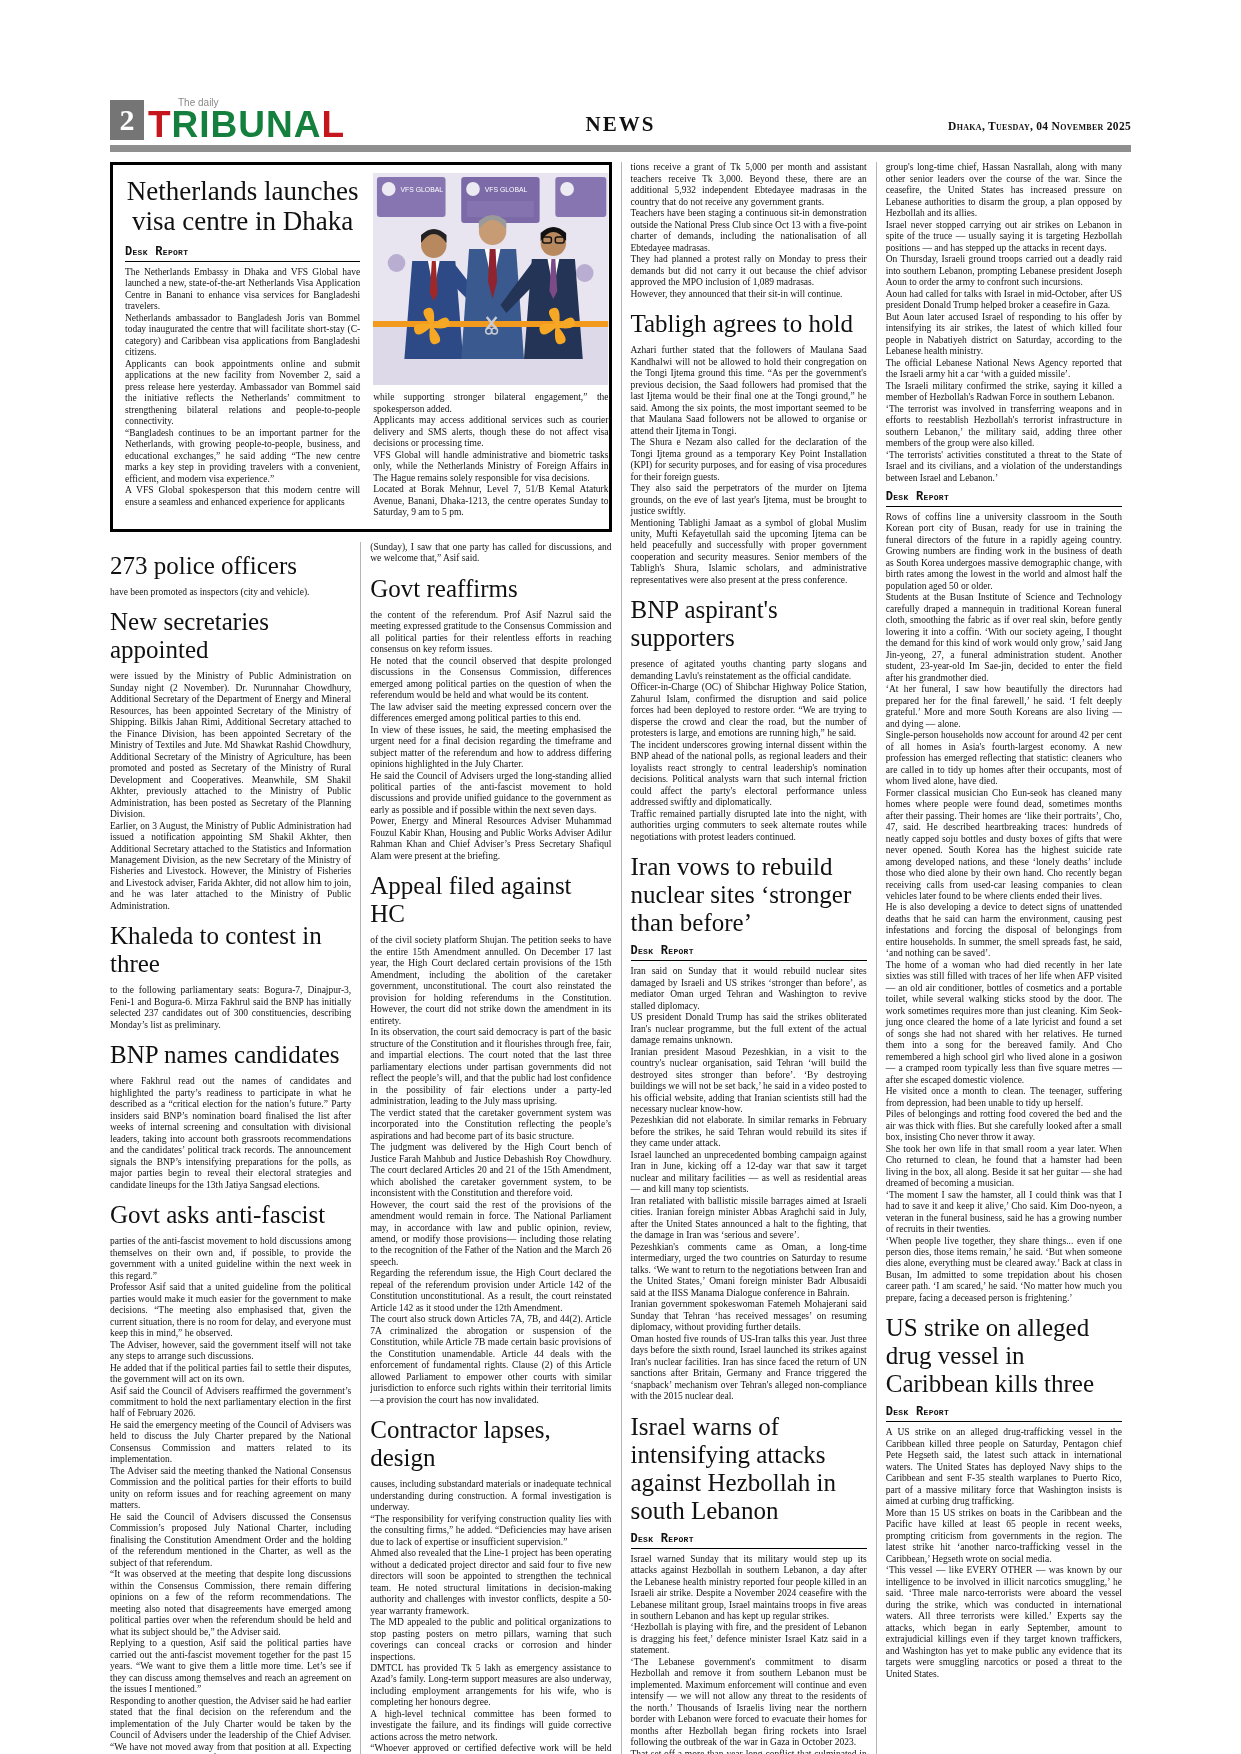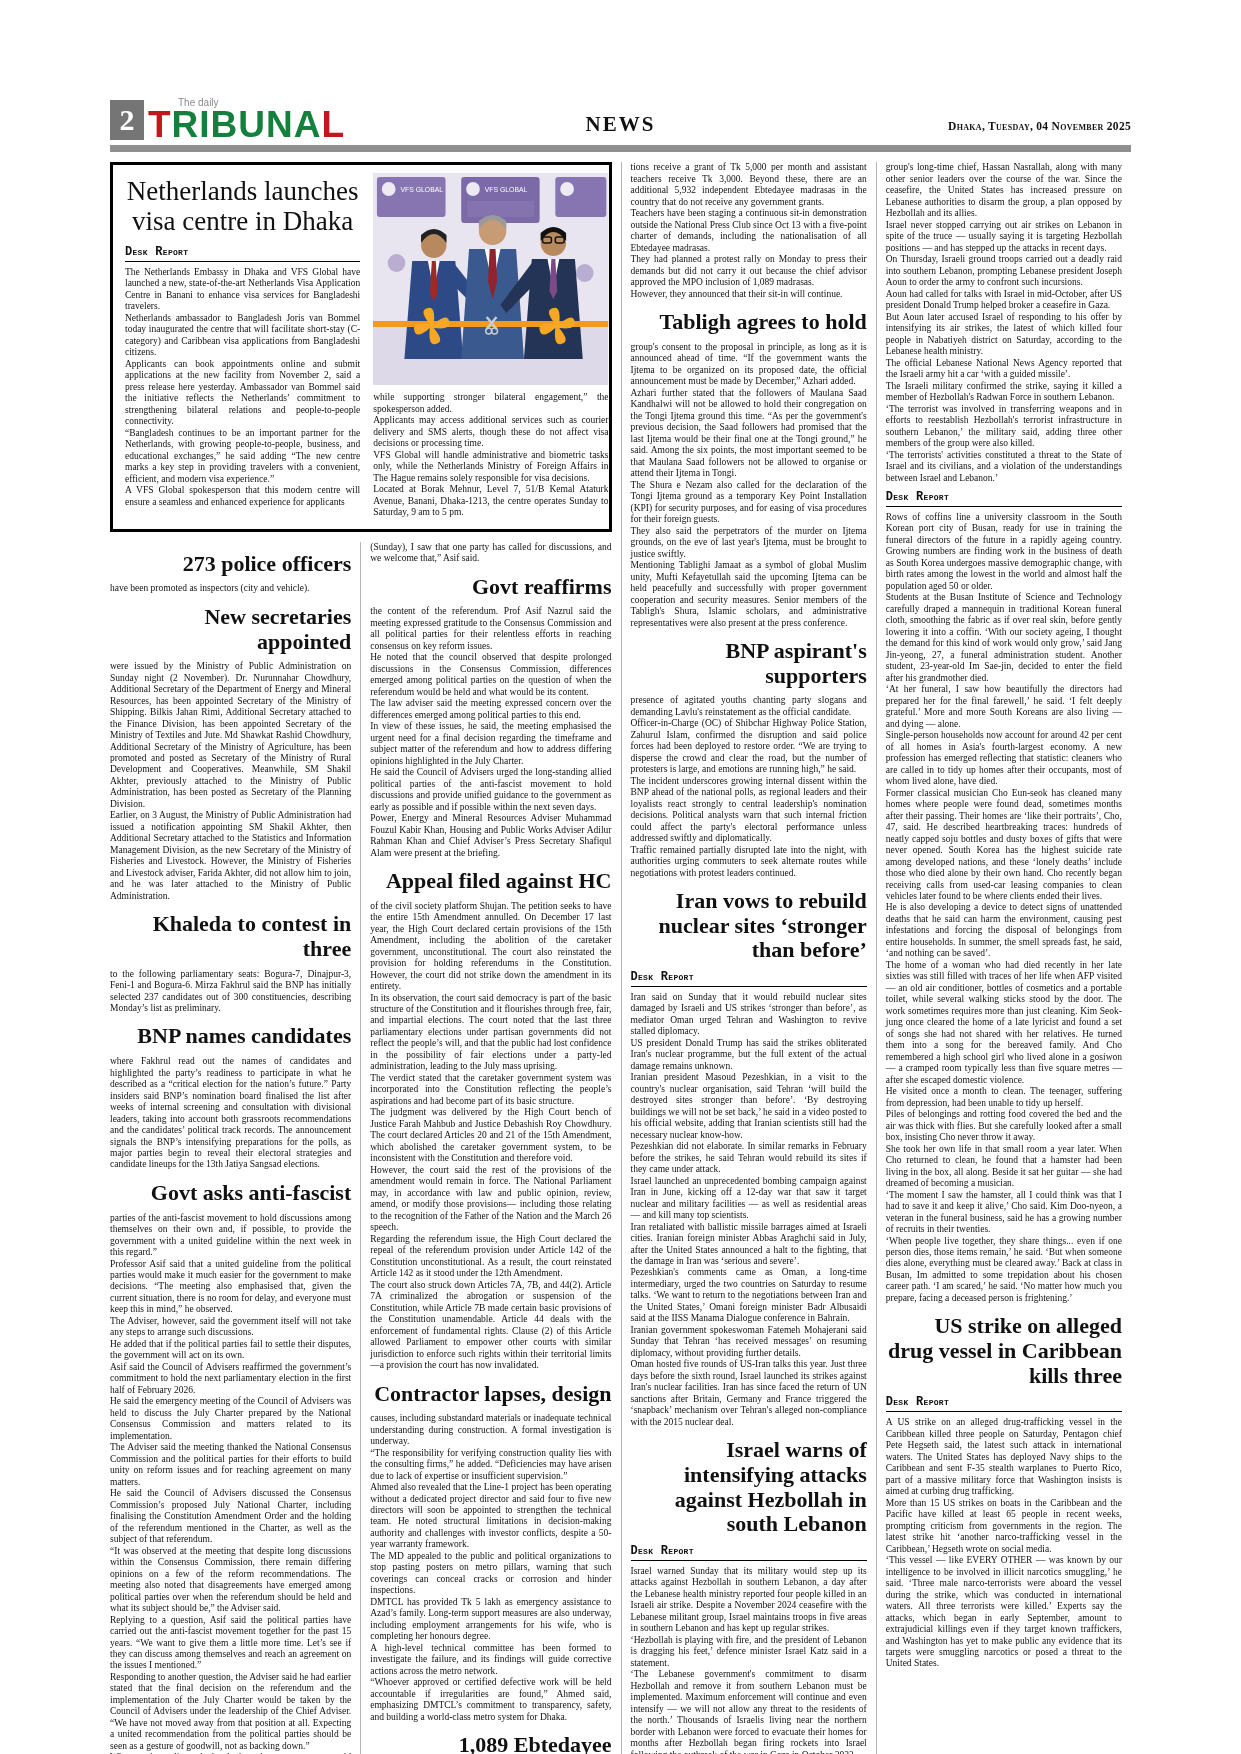--- a/index.html
+++ b/index.html
@@ -35,21 +35,21 @@
   .col { flex:1; padding:0 9px; min-width:0; }
   .two-cols .col:first-child { padding-left:0; }
   .two-cols .col + .col { border-left:1px solid #b5b5b5; }
   .body-cols > .col { border-left:1px solid #b5b5b5; }
   
   .lead-box { border:3px solid #000; padding:6px 0 10px 12px; display:flex; gap:13px; margin:0 9px 10px 0; }
   .lead-col { flex:1; min-width:0; }
   .lead-headline { font-size:27px; font-weight:normal; text-align:center; line-height:1.1; margin:6px 0 8px; }
   
   .article { margin-bottom:6px; }
-  .headline { font-size:22px; font-weight:bold; text-align:right; line-height:1.12; margin:10px 0 7px; }
+  .headline { font-size:25px; font-weight:normal; text-align:left; line-height:1.12; margin:10px 0 7px; }
   .byline {
     font-weight:bold; font-variant:small-caps; font-size:12px; letter-spacing:0.3px;
     border-bottom:1.5px solid #000; padding-bottom:2px; margin-bottom:5px;font-family:Liberation Mono, monospace;
   }
   .para { font-size:9.5px; line-height:1.21; text-align:justify; margin:0; }
   .photo { width:100%; height:212px; display:block; margin:2px 0 7px; }
 </style>
 </head>
 <body>
 
@@ -216,21 +216,20 @@
 
     <div class="col" id="col3">
         <div class="article">
           <p class="para">tions receive a grant of Tk 5,000 per month and assistant teachers receive Tk 3,000. Beyond these, there are an additional 5,932 independent Ebtedayee madrasas in the country that do not receive any government grants.</p>
           <p class="para">Teachers have been staging a continuous sit-in demonstration outside the National Press Club since Oct 13 with a five-point charter of demands, including the nationalisation of all Ebtedayee madrasas.</p>
           <p class="para">They had planned a protest rally on Monday to press their demands but did not carry it out because the chief advisor approved the MPO inclusion of 1,089 madrasas.</p>
           <p class="para">However, they announced that their sit-in will continue.</p>
         </div>
         <div class="article">
           <h2 class="headline">Tabligh agrees to hold</h2>
-          <p class="para">group's consent to the proposal in principle, as long as it is announced ahead of time. “If the government wants the Ijtema to be organized on its proposed date, the official announcement must be made by December,” Azhari added.</p>
           <p class="para">Azhari further stated that the followers of Maulana Saad Kandhalwi will not be allowed to hold their congregation on the Tongi Ijtema ground this time. “As per the government's previous decision, the Saad followers had promised that the last Ijtema would be their final one at the Tongi ground,” he said. Among the six points, the most important seemed to be that Maulana Saad followers not be allowed to organise or attend their Ijtema in Tongi.</p>
           <p class="para">The Shura e Nezam also called for the declaration of the Tongi Ijtema ground as a temporary Key Point Installation (KPI) for security purposes, and for easing of visa procedures for their foreign guests.</p>
           <p class="para">They also said the perpetrators of the murder on Ijtema grounds, on the eve of last year's Ijtema, must be brought to justice swiftly.</p>
           <p class="para">Mentioning Tablighi Jamaat as a symbol of global Muslim unity, Mufti Kefayetullah said the upcoming Ijtema can be held peacefully and successfully with proper government cooperation and security measures. Senior members of the Tabligh's Shura, Islamic scholars, and administrative representatives were also present at the press conference.</p>
         </div>
         <div class="article">
           <h2 class="headline">BNP aspirant's supporters</h2>
           <p class="para">presence of agitated youths chanting party slogans and demanding Lavlu's reinstatement as the official candidate.</p>
           <p class="para">Officer-in-Charge (OC) of Shibchar Highway Police Station, Zahurul Islam, confirmed the disruption and said police forces had been deployed to restore order. “We are trying to disperse the crowd and clear the road, but the number of protesters is large, and emotions are running high,” he said.</p>
           <p class="para">The incident underscores growing internal dissent within the BNP ahead of the national polls, as regional leaders and their loyalists react strongly to central leadership's nomination decisions. Political analysts warn that such internal friction could affect the party's electoral performance unless addressed swiftly and diplomatically.</p>

